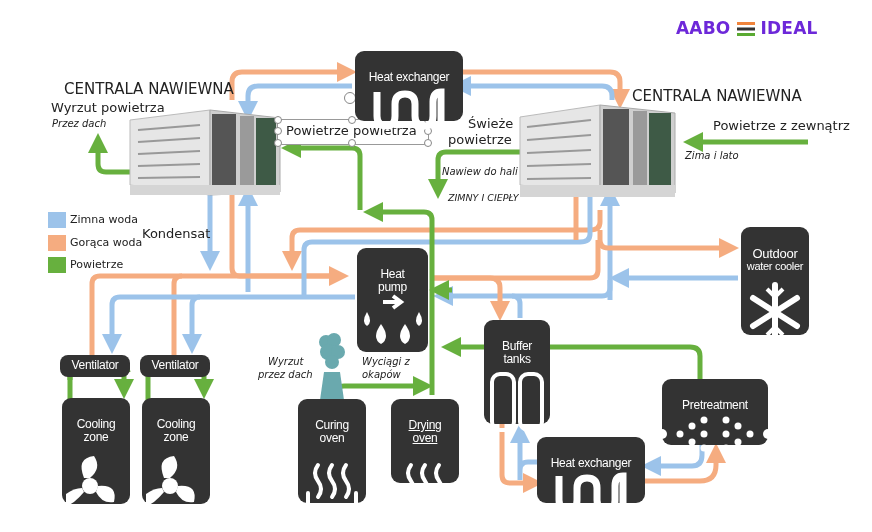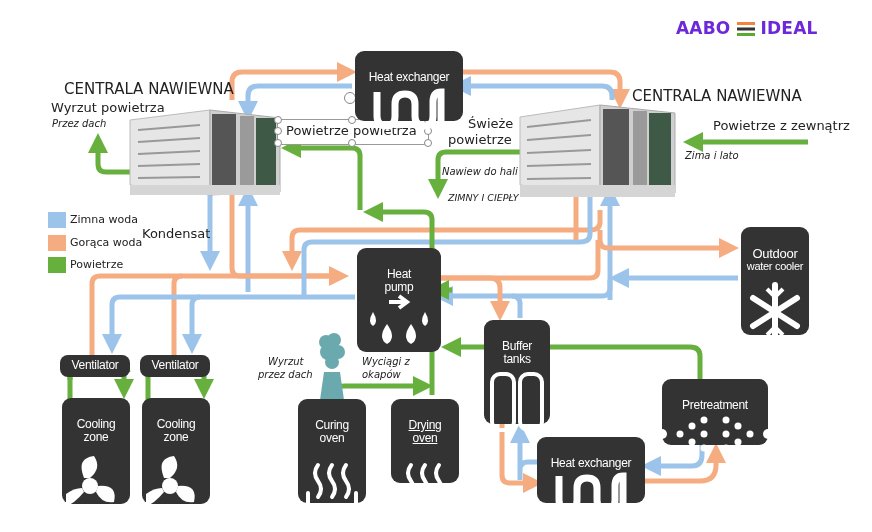--- a/index.html
+++ b/index.html
@@ -160,21 +160,21 @@
   <div class="legend-item" style="top:257px;"><span class="sw" style="background:#67b03e;"></span><span>Powietrze</span></div>
   <div class="lbl mid" style="left:142px;top:226px;">Kondensat</div>
 
   <div class="box" style="left:355px;top:51px;width:108px;height:70px;">
     <div class="t">Heat exchanger</div>
     <svg width="80" height="44" style="margin-top:2px;">
       <path d="M8,6 L8,30 Q8,40 18,40 Q26,40 26,30 L26,18 Q26,8 36,8 Q46,8 46,18 L46,30 Q46,40 56,40 Q64,40 64,30 L64,16 Q64,6 72,6 L72,44" fill="none" stroke="#fff" stroke-width="7"></path>
     </svg>
   </div>
 
-  <div class="box" style="left:357px;top:248px;width:84px;height:104px;">
+  <div class="box" style="left:357px;top:248px;width:71px;height:104px;">
     <div class="t">Heat</div>
     <div class="t" style="padding-top:0">pump</div>
     <svg width="72" height="62">
       <path d="M26,8 L42,8 M36,2 L44,8 L36,14" stroke="#fff" stroke-width="4" fill="none"></path>
       <path d="M10,18 Q4,28 10,32 Q16,28 10,18z" fill="#fff"></path>
       <path d="M62,18 Q56,28 62,32 Q68,28 62,18z" fill="#fff"></path>
       <path d="M24,30 Q14,44 24,50 Q34,44 24,30z" fill="#fff"></path>
       <path d="M48,30 Q38,44 48,50 Q58,44 48,30z" fill="#fff"></path>
     </svg>
   </div>

